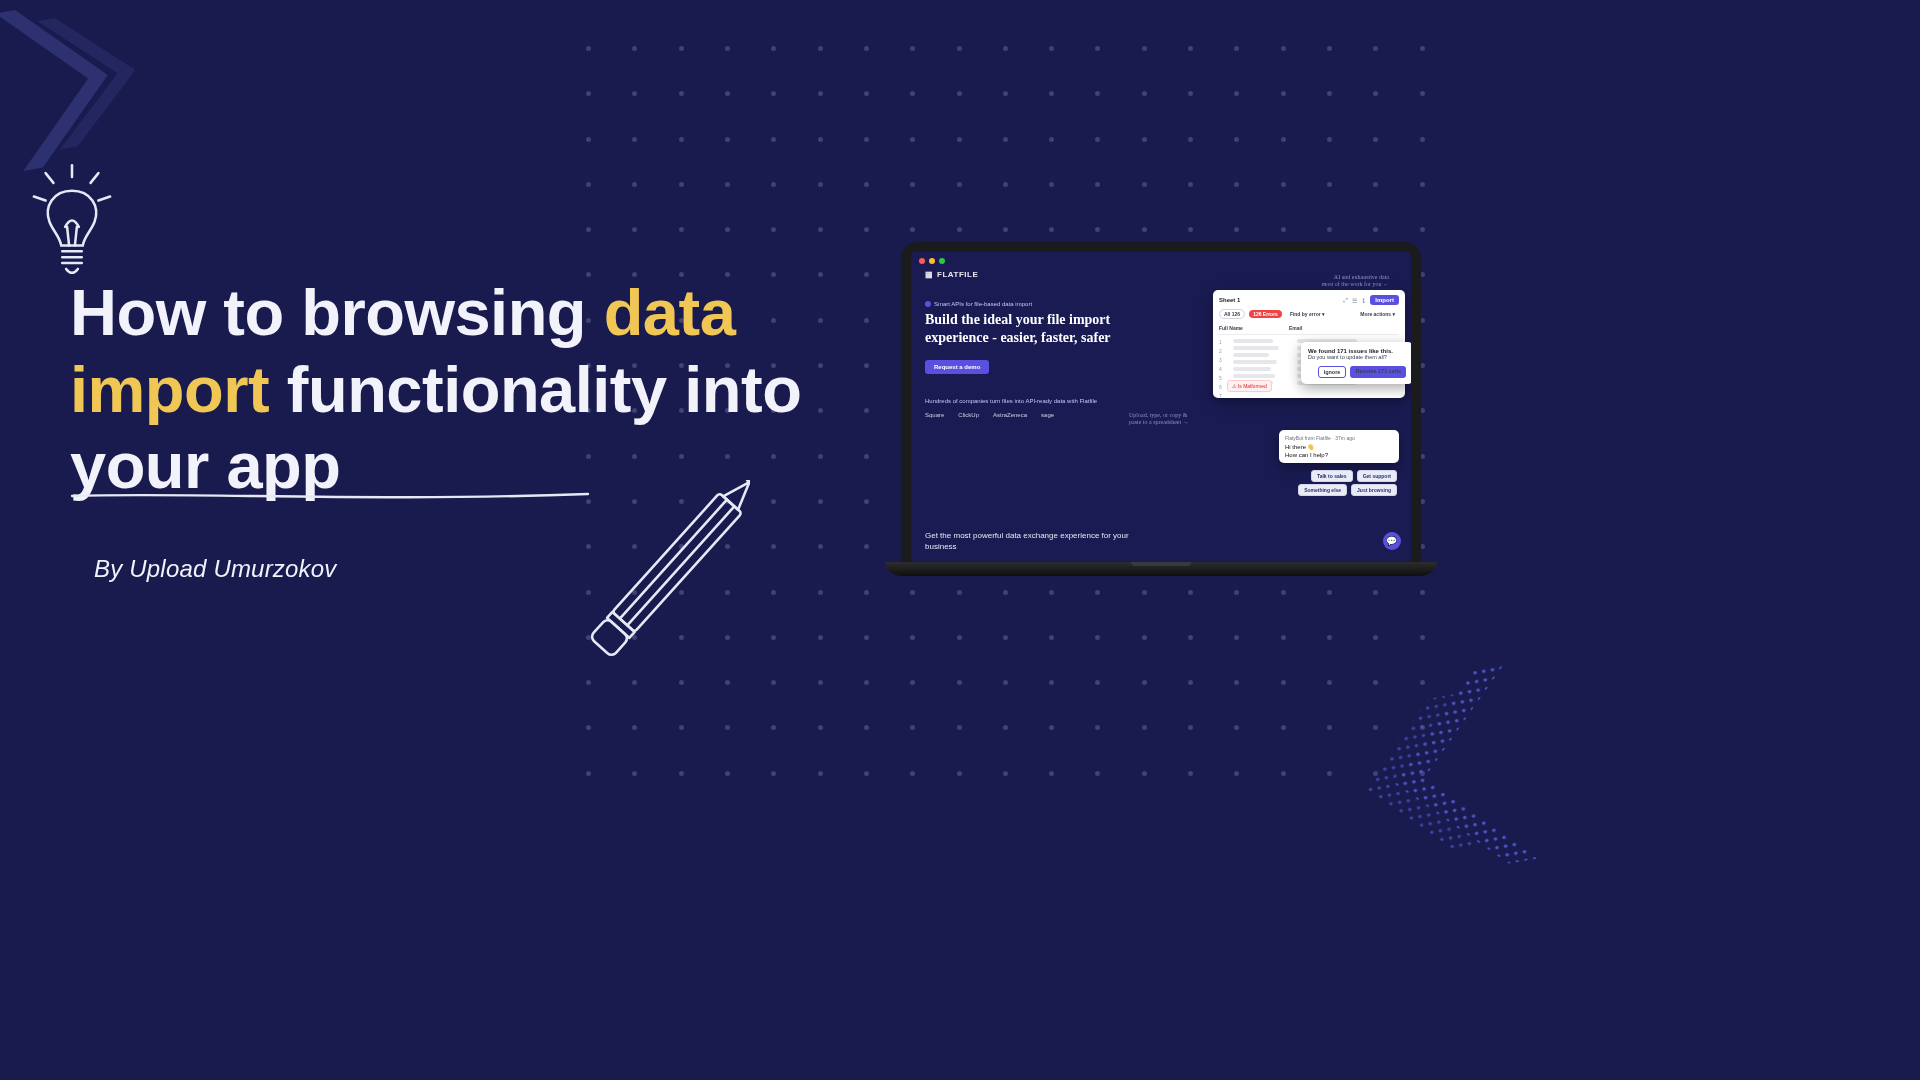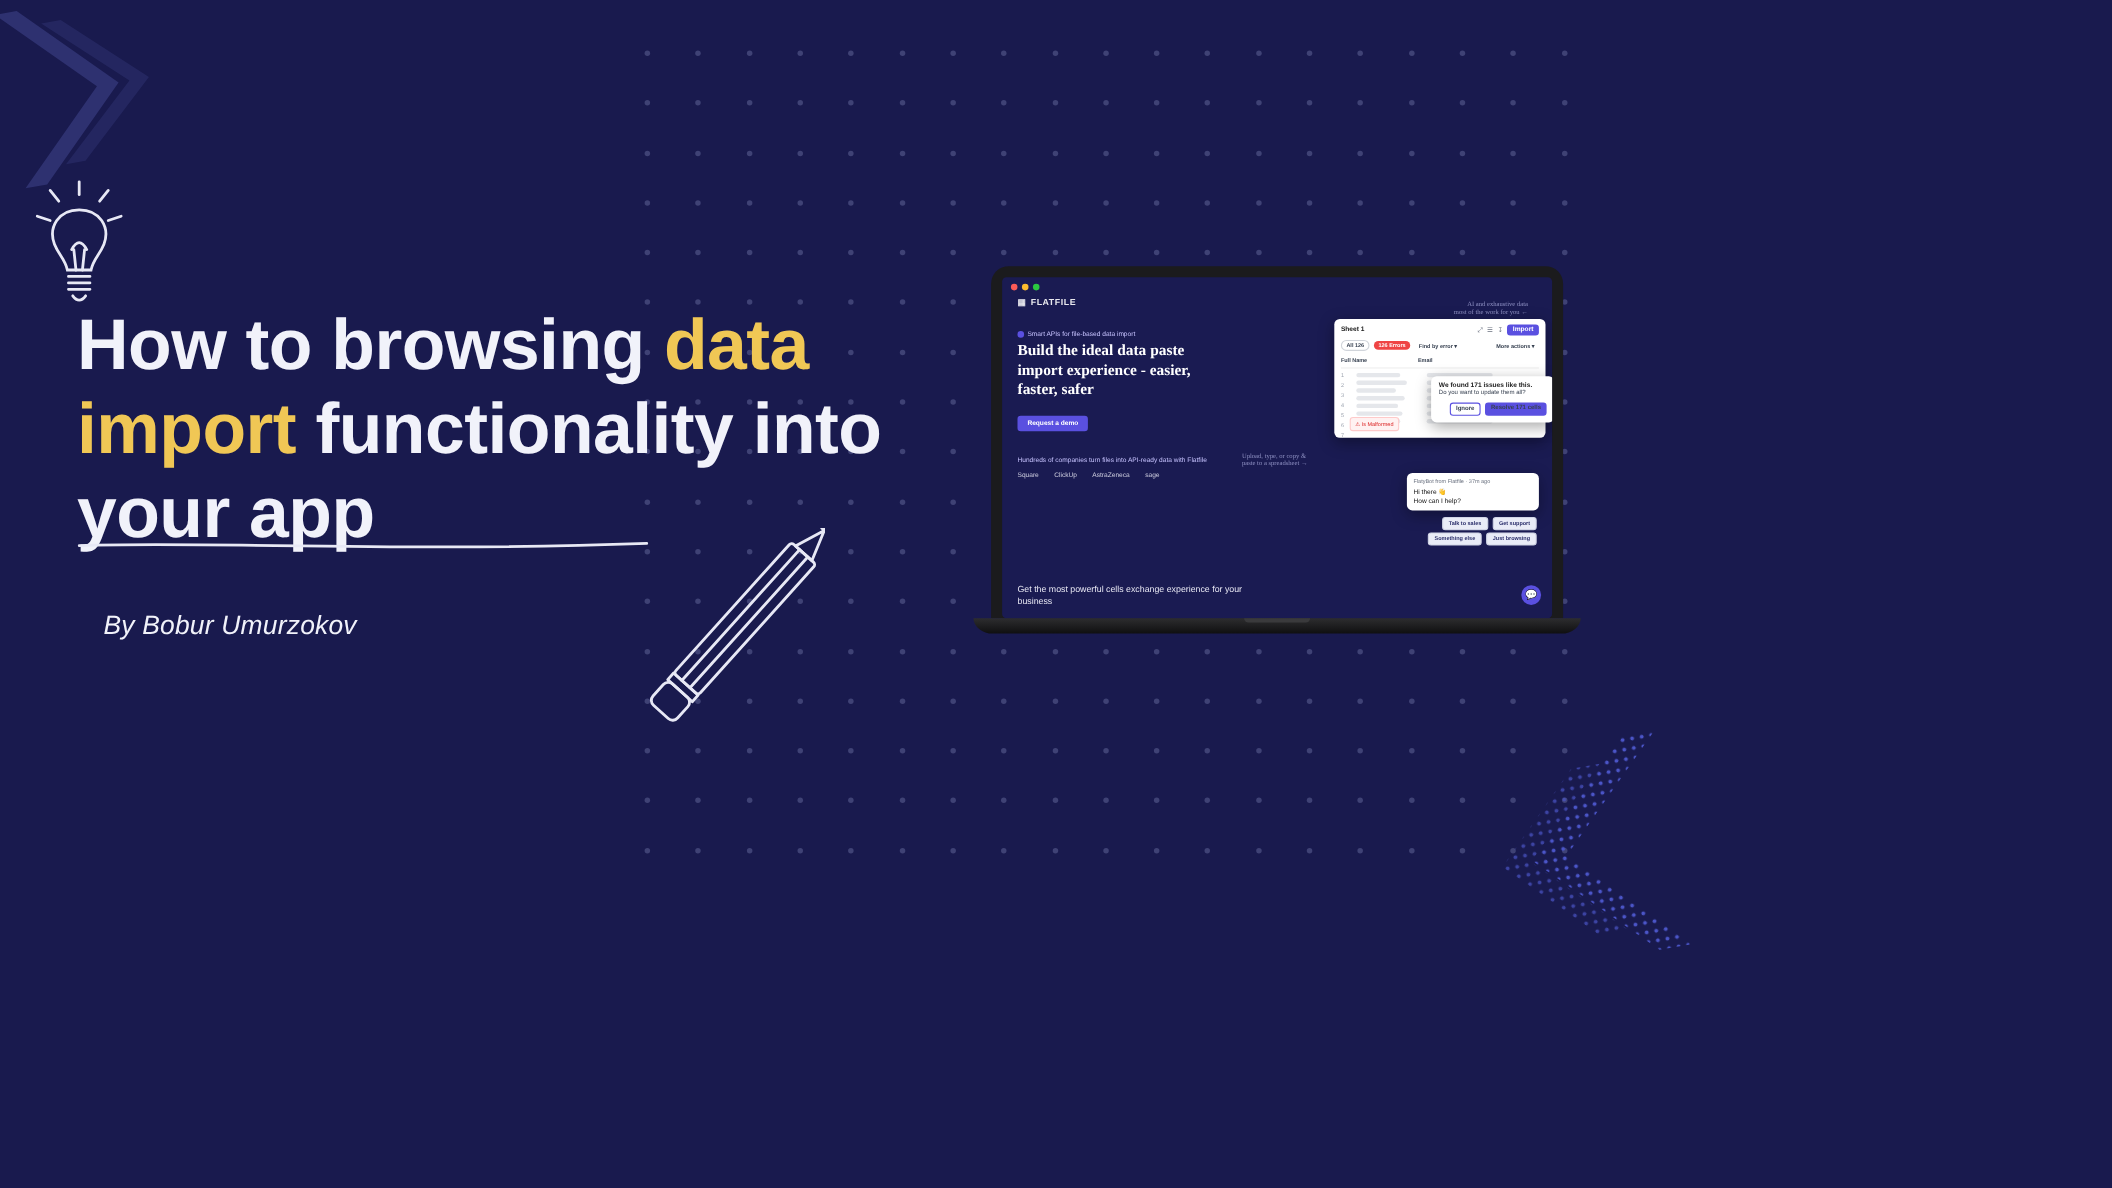--- a/index.html
+++ b/index.html
@@ -604,44 +604,44 @@
     <polygon points="85,-6 105,-6 95,-34"></polygon>
     <polygon points="92,-34 98,-34 95,-42" fill="#e7e8f5"></polygon>
     <rect x="80" y="-6" width="30" height="160" rx="3"></rect>
     <line x1="90" y1="-6" x2="90" y2="154"></line>
     <line x1="100" y1="-6" x2="100" y2="154"></line>
     <rect x="80" y="154" width="30" height="8"></rect>
     <rect x="80" y="162" width="30" height="26" rx="6"></rect>
   </g>
 </svg>
 
-<div class="byline">By Bobur Umurzokov</div>
+<div class="byline">By Upload Umurzokov</div>
 
 <div class="laptop">
   <div class="laptop-lid">
     <div class="laptop-screen">
       <div class="traffic">
         <span class="tl-r"></span>
           <span class="tl-y"></span>
           <span class="tl-g"></span>
       </div>
 
       <div class="prod">
         <div class="prod-brand">▦ <span>FLATFILE</span></div>
         <div class="prod-tag">Smart APIs for file-based data import</div>
-        <div class="prod-head">Build the ideal data paste import experience - easier, faster, safer</div>
+        <div class="prod-head">Build the ideal your file import experience - easier, faster, safer</div>
         <div class="prod-cta">Request a demo</div>
         <div class="prod-sub">Hundreds of companies turn files into API-ready data with Flatfile</div>
         <div class="prod-logos">
           <span>Square</span>
           <span>ClickUp</span>
           <span>AstraZeneca</span>
           <span>sage</span>
         </div>
-        <div class="prod-sec2">Get the most powerful cells exchange experience for your business</div>
+        <div class="prod-sec2">Get the most powerful data exchange experience for your business</div>
       </div>
 
       <div class="hand-note" style="top:22px;right:22px;text-align:right">AI and exhaustive data
 most of the work for you ←</div>
       <div class="hand-note" style="top:160px;left:218px">Upload, type, or copy &amp;
 paste to a spreadsheet →</div>
 
       <div class="panel panel-sheet">
         <div class="sheet-top">
           <span class="sheet-title">Sheet 1</span>

